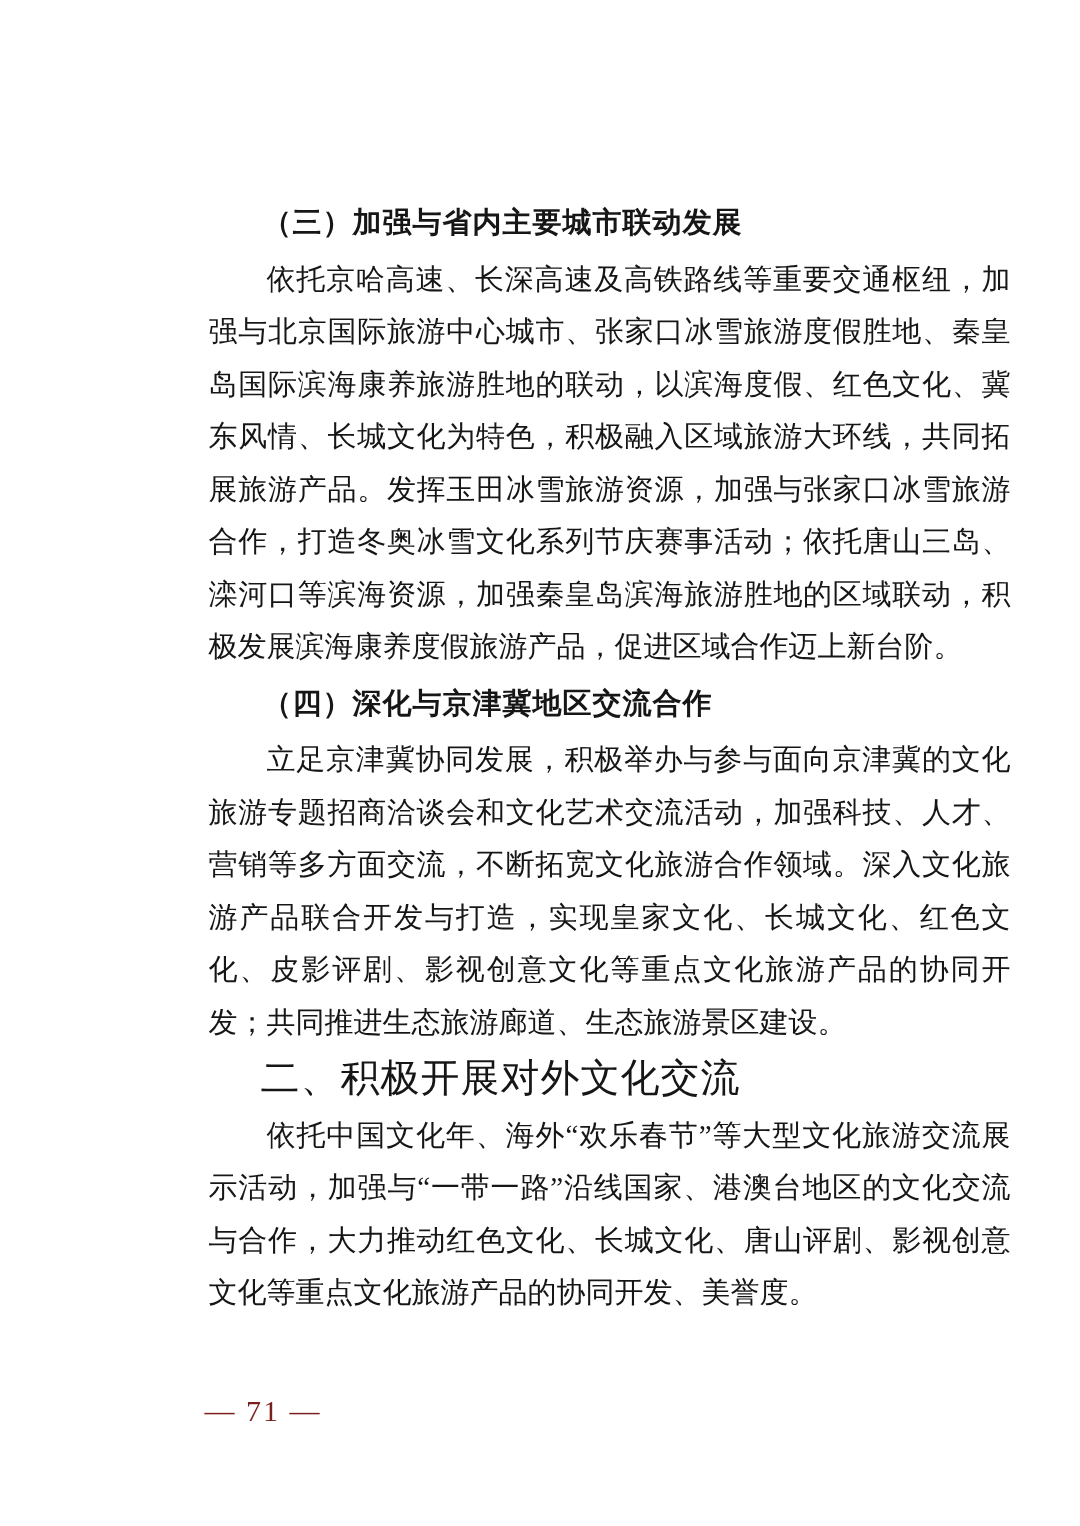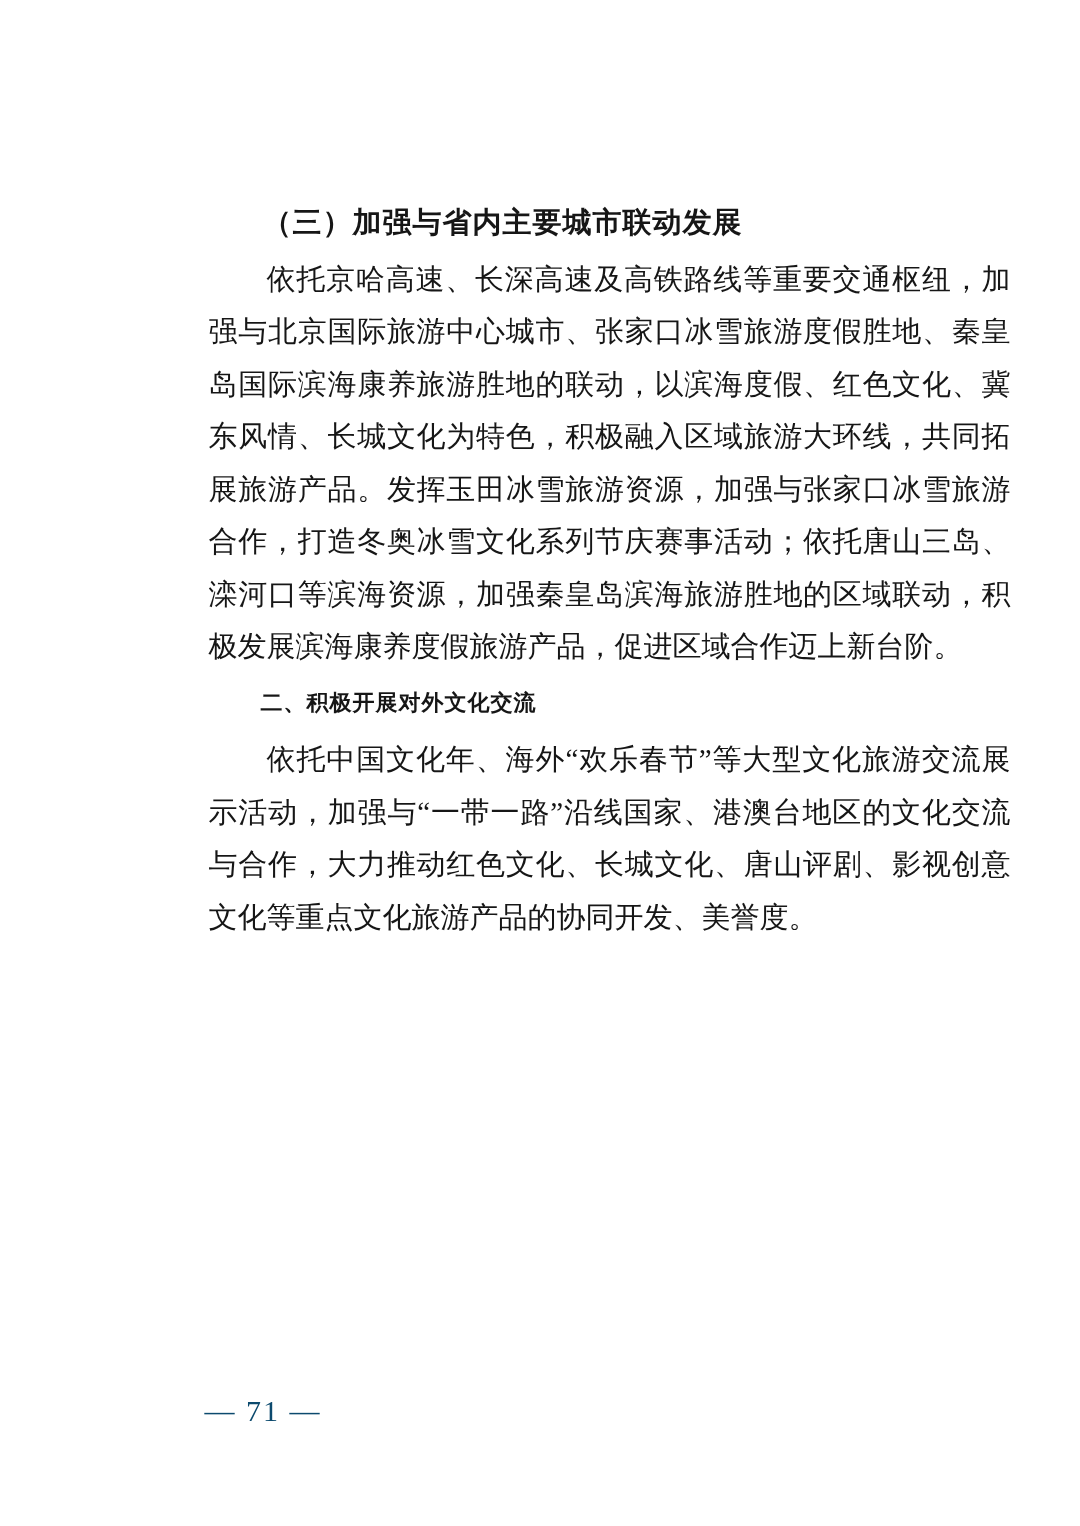--- a/index.html
+++ b/index.html
@@ -35,49 +35,51 @@
     font-size: 29px;
     line-height: 52.5px;
     text-indent: 58px;
     text-align: justify;
     text-justify: inter-ideograph;
     overflow-wrap: anywhere;
   }
   .section-heading {
     margin: 0;
     font-family: "Liberation Sans", "DejaVu Sans", sans-serif;
-    font-size: 22px;
+    font-size: 39px;
     line-height: 52.5px;
-    font-weight: bold;
+    font-weight: normal;
     text-indent: 56px;
     letter-spacing: 1px;
     white-space: nowrap;
   }
   .page-number {
     position: absolute;
     left: 145px;
     bottom: 100px;
     font-size: 30px;
     line-height: 30px;
     letter-spacing: 2px;
-    color: #0c4a6e;
+    color: #7f1d1d;
     font-family: "Liberation Serif", "DejaVu Serif", serif;
   }
 </style>
 </head>
 <body>
 
 <div class="page">
   <div class="text-flow">
 
     <h3 class="sub-heading">（三）加强与省内主要城市联动发展</h3>
 
     <p class="body-para">依托京哈高速、长深高速及高铁路线等重要交通枢纽，加强与北京国际旅游中心城市、张家口冰雪旅游度假胜地、秦皇岛国际滨海康养旅游胜地的联动，以滨海度假、红色文化、冀东风情、长城文化为特色，积极融入区域旅游大环线，共同拓展旅游产品。发挥玉田冰雪旅游资源，加强与张家口冰雪旅游合作，打造冬奥冰雪文化系列节庆赛事活动；依托唐山三岛、滦河口等滨海资源，加强秦皇岛滨海旅游胜地的区域联动，积极发展滨海康养度假旅游产品，促进区域合作迈上新台阶。</p>
 
+    <h3 class="sub-heading">（四）深化与京津冀地区交流合作</h3>
 
+    <p class="body-para">立足京津冀协同发展，积极举办与参与面向京津冀的文化旅游专题招商洽谈会和文化艺术交流活动，加强科技、人才、营销等多方面交流，不断拓宽文化旅游合作领域。深入文化旅游产品联合开发与打造，实现皇家文化、长城文化、红色文化、皮影评剧、影视创意文化等重点文化旅游产品的协同开发；共同推进生态旅游廊道、生态旅游景区建设。</p>
 
     <h2 class="section-heading">二、积极开展对外文化交流</h2>
 
 
     <p class="body-para">依托中国文化年、海外“欢乐春节”等大型文化旅游交流展示活动，加强与“一带一路”沿线国家、港澳台地区的文化交流与合作，大力推动红色文化、长城文化、唐山评剧、影视创意文化等重点文化旅游产品的协同开发、美誉度。</p>
 
   </div>
 
   <div class="page-number">— 71 —</div>
 </div>

